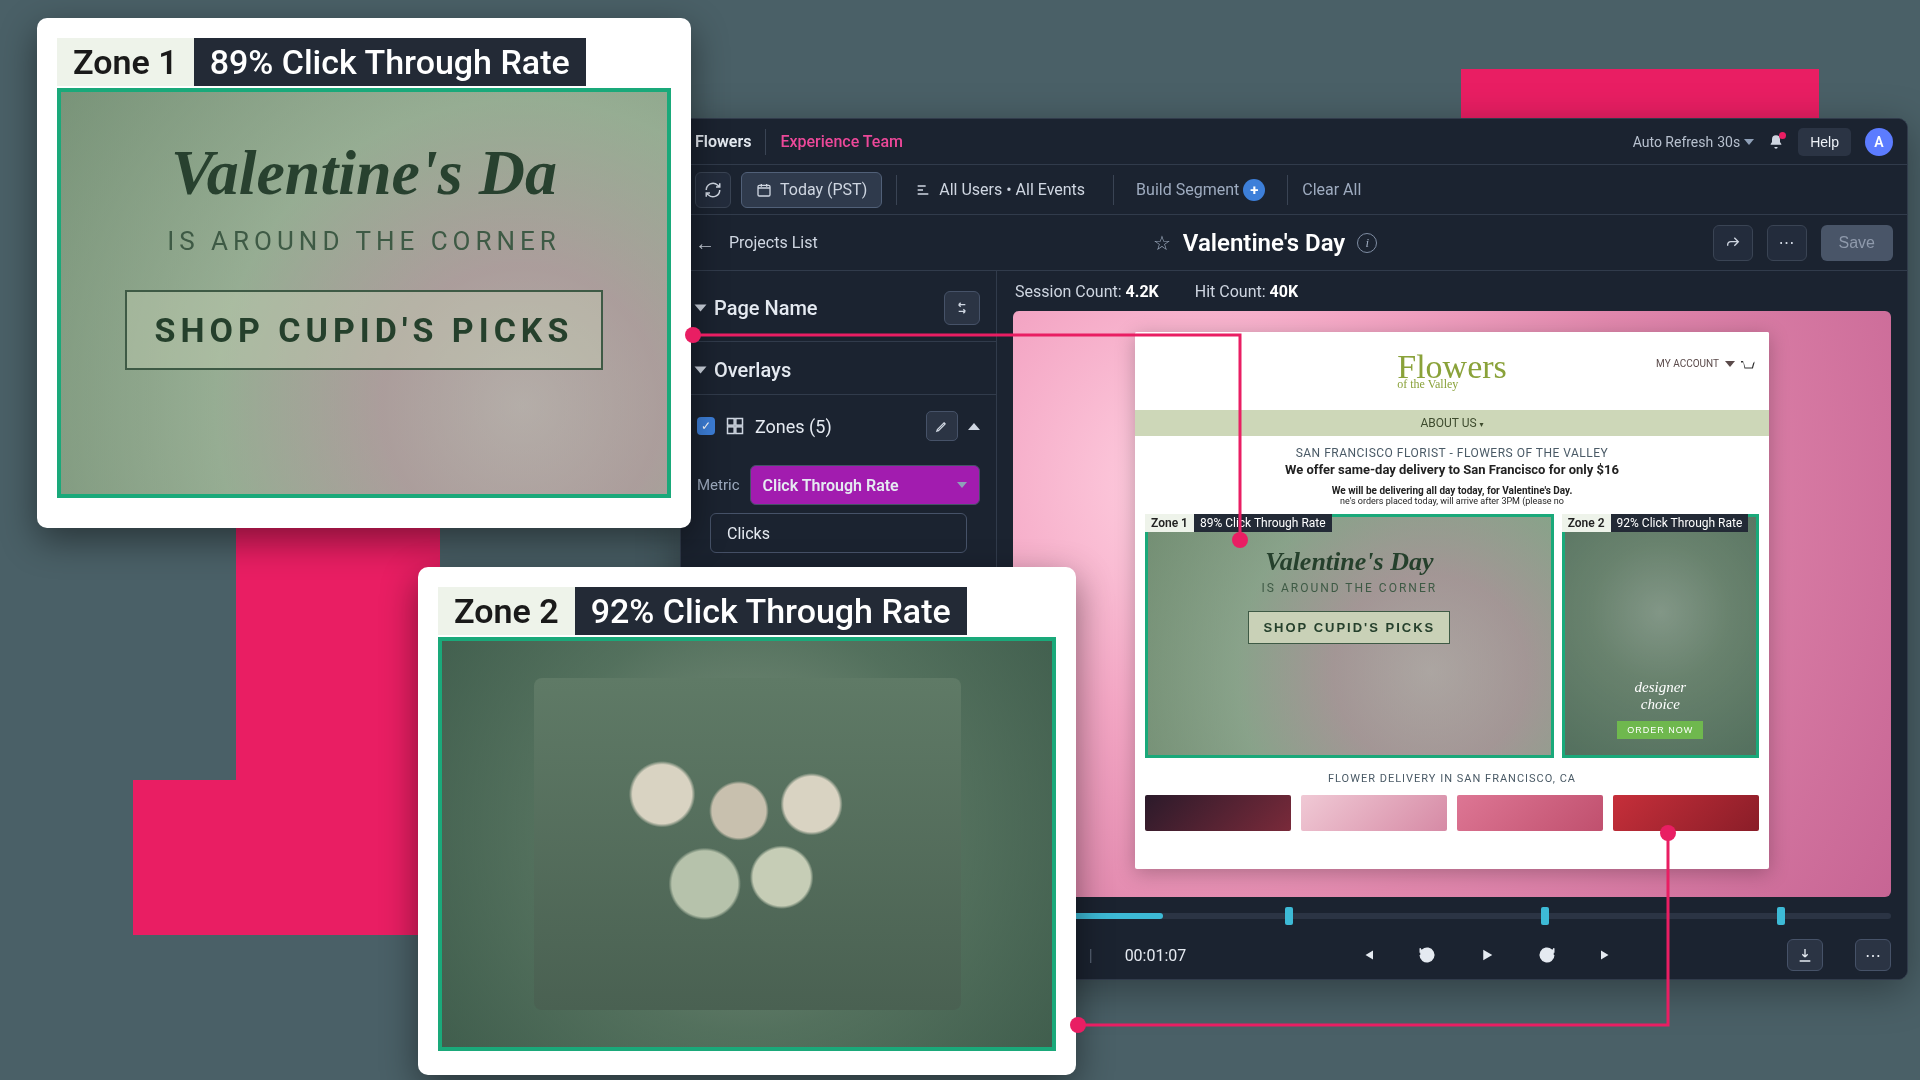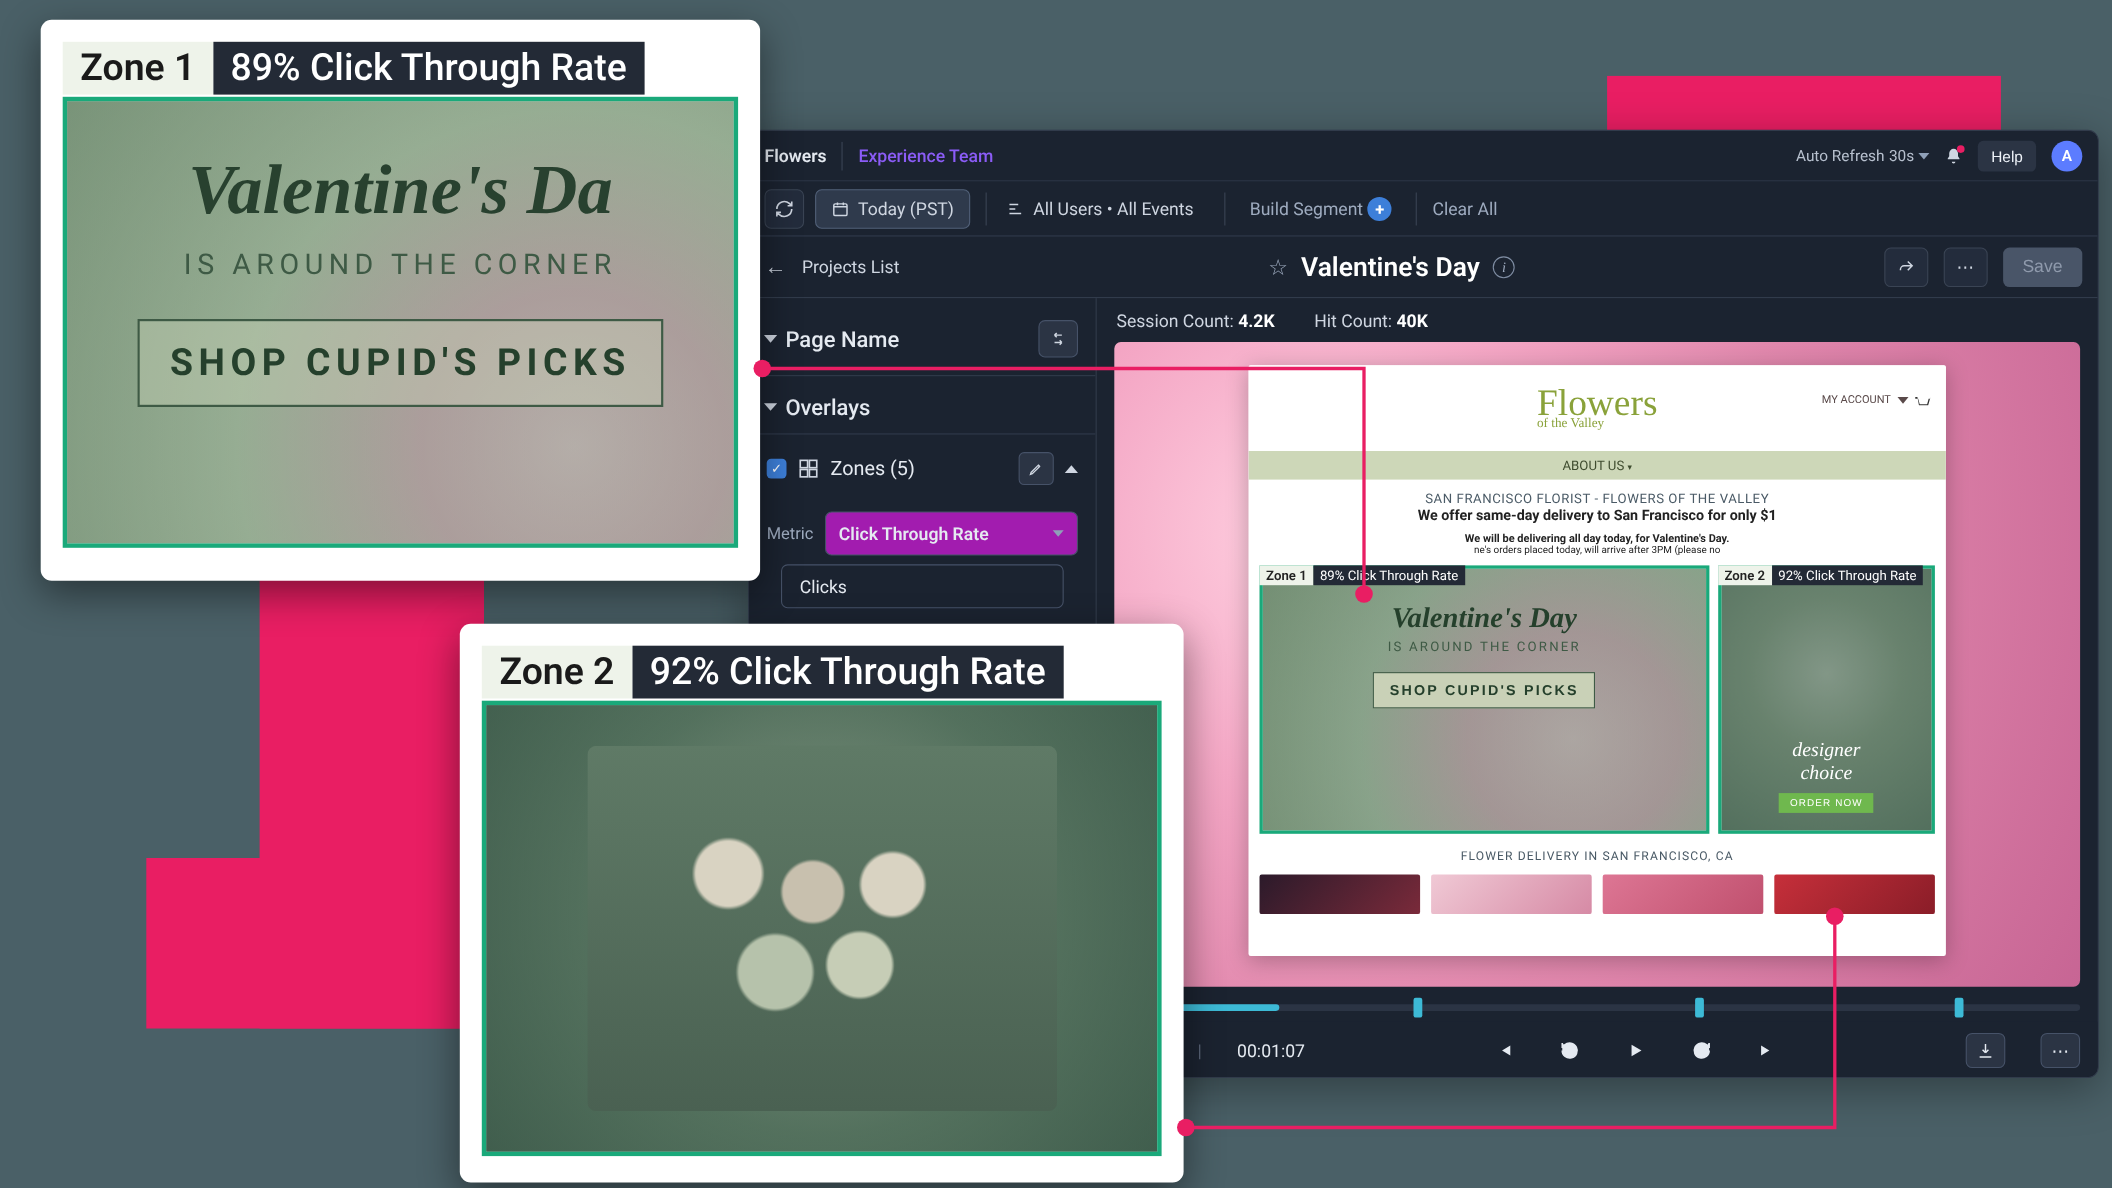--- a/index.html
+++ b/index.html
@@ -32,21 +32,21 @@
     height:46px;
     background:#1b2330;
     border-bottom:1px solid #313b4b;
     display:flex;
     align-items:center;
     padding:0 14px;
     gap:14px;
   }
   .topbar .bcrumb1{font-weight:600;color:#e5eaf1;}
   .topbar .sep{width:1px;height:26px;background:#3a4454;}
-  .topbar .bcrumb2{color:#8b5cf6;font-weight:500;}
+  .topbar .bcrumb2{color:#ec4899;font-weight:500;}
   .topbar .spacer{flex:1;}
   .topbar .autoref{color:#b7c0ce;font-size:14px;display:flex;align-items:center;gap:4px;}
   .chev{width:0;height:0;border-left:5px solid transparent;border-right:5px solid transparent;border-top:6px solid #8fa0b8;display:inline-block;}
   .bell{width:16px;height:16px;position:relative;}
   .bell svg{width:16px;height:16px;fill:#cfd6e1;}
   .bell .dot{position:absolute;right:-2px;top:-2px;width:7px;height:7px;background:#e91e63;border-radius:50%;}
   .help{background:#2b3444;color:#eef2f8;border-radius:5px;height:28px;padding:0 12px;font-size:14px;display:flex;align-items:center;border:none;}
   .avatar{width:28px;height:28px;border-radius:50%;background:#5c7cff;color:#fff;display:flex;align-items:center;justify-content:center;font-size:14px;font-weight:600;}
   
   .filterbar{
@@ -117,21 +117,21 @@
                  radial-gradient(circle at 70% 65%, #f7d3dc 0%, #e7b7c6 30%, #b7cdb1 60%, #8fa887 100%);
       display:flex;flex-direction:column;align-items:center;justify-content:flex-start;padding:30px 10px;}
       
   .zA h1{font-family:Georgia,serif;font-style:italic;color:#25402c;font-size:26px;}
   .zA p{color:#3e5a45;font-size:12px;letter-spacing:2px;margin-top:4px;}
   .zA button{margin-top:16px;border:1px solid #3e5a45;background:#c9d1b7;color:#25402c;padding:8px 14px;font-size:13px;letter-spacing:2px;font-weight:600;}
   .zB{flex:1;position:relative;border:3px solid #1aa97a;
       background:linear-gradient(rgba(60,90,75,.55),rgba(60,90,75,.55)),
                  radial-gradient(circle at 50% 40%, #d7e0cf 0%, #9fb398 40%, #6f8a74 100%);
       display:flex;flex-direction:column;align-items:center;justify-content:flex-end;padding:0 0 16px;}
-  .zB .dc{color:#fff;font-family:Georgia,serif;font-style:italic;text-align:center;font-size:18px;}
+  .zB .dc{color:#fff;font-family:Georgia,serif;font-style:italic;text-align:center;font-size:15px;}
   .zB .orderbtn{margin-top:8px;background:#6fb84e;color:#fff;border:none;padding:4px 10px;font-size:9px;letter-spacing:1px;}
 
   .zTag{position:absolute;top:-3px;left:-3px;display:flex;font-size:12px;}
   .zTag .zn{background:#eef3ea;color:#222;padding:2px 6px;font-weight:600;}
   .zTag .zm{background:#232a36;color:#fff;padding:2px 6px;}
 
   .sfDeliv{color:#4a5a66;text-align:center;font-size:11px;letter-spacing:1px;padding:4px 0 10px;}
   .sfThumbs{display:flex;gap:10px;padding:0 10px;}
   .sfThumbs div{flex:1;height:36px;border-radius:2px;}
   .th1{background:linear-gradient(135deg,#2b1a2a,#7a2a3a);}
@@ -330,21 +330,21 @@
               <span>Flowers</span><small>of the Valley</small>
             </div>
             <div class="sfAccount">
               <span>MY ACCOUNT</span>
                 <span class="chev" style="border-top-color:#5a4a4a"></span>
               <span class="sfCart"></span>
             </div>
           </div>
           <div class="sfNav"><span>ABOUT US</span> <span style="font-size:8px">▾</span></div>
           <div class="sfTag1">SAN FRANCISCO FLORIST - FLOWERS OF THE VALLEY</div>
-          <div class="sfTag2">We offer same-day delivery to San Francisco for only $1</div>
+          <div class="sfTag2">We offer same-day delivery to San Francisco for only $16</div>
           <div class="sfTag3">We will be delivering all day today, for Valentine's Day.</div>
           <div class="sfTag4">ne's orders placed today, will arrive after 3PM (please no</div>
           <div class="sfZones">
             <div class="zA">
               <div class="zTag">
                 <span class="zn">Zone 1</span>
                   <span class="zm">89% Click Through Rate</span>
               </div>
               <h1>Valentine's Day</h1>
               <p>IS AROUND THE CORNER</p>

